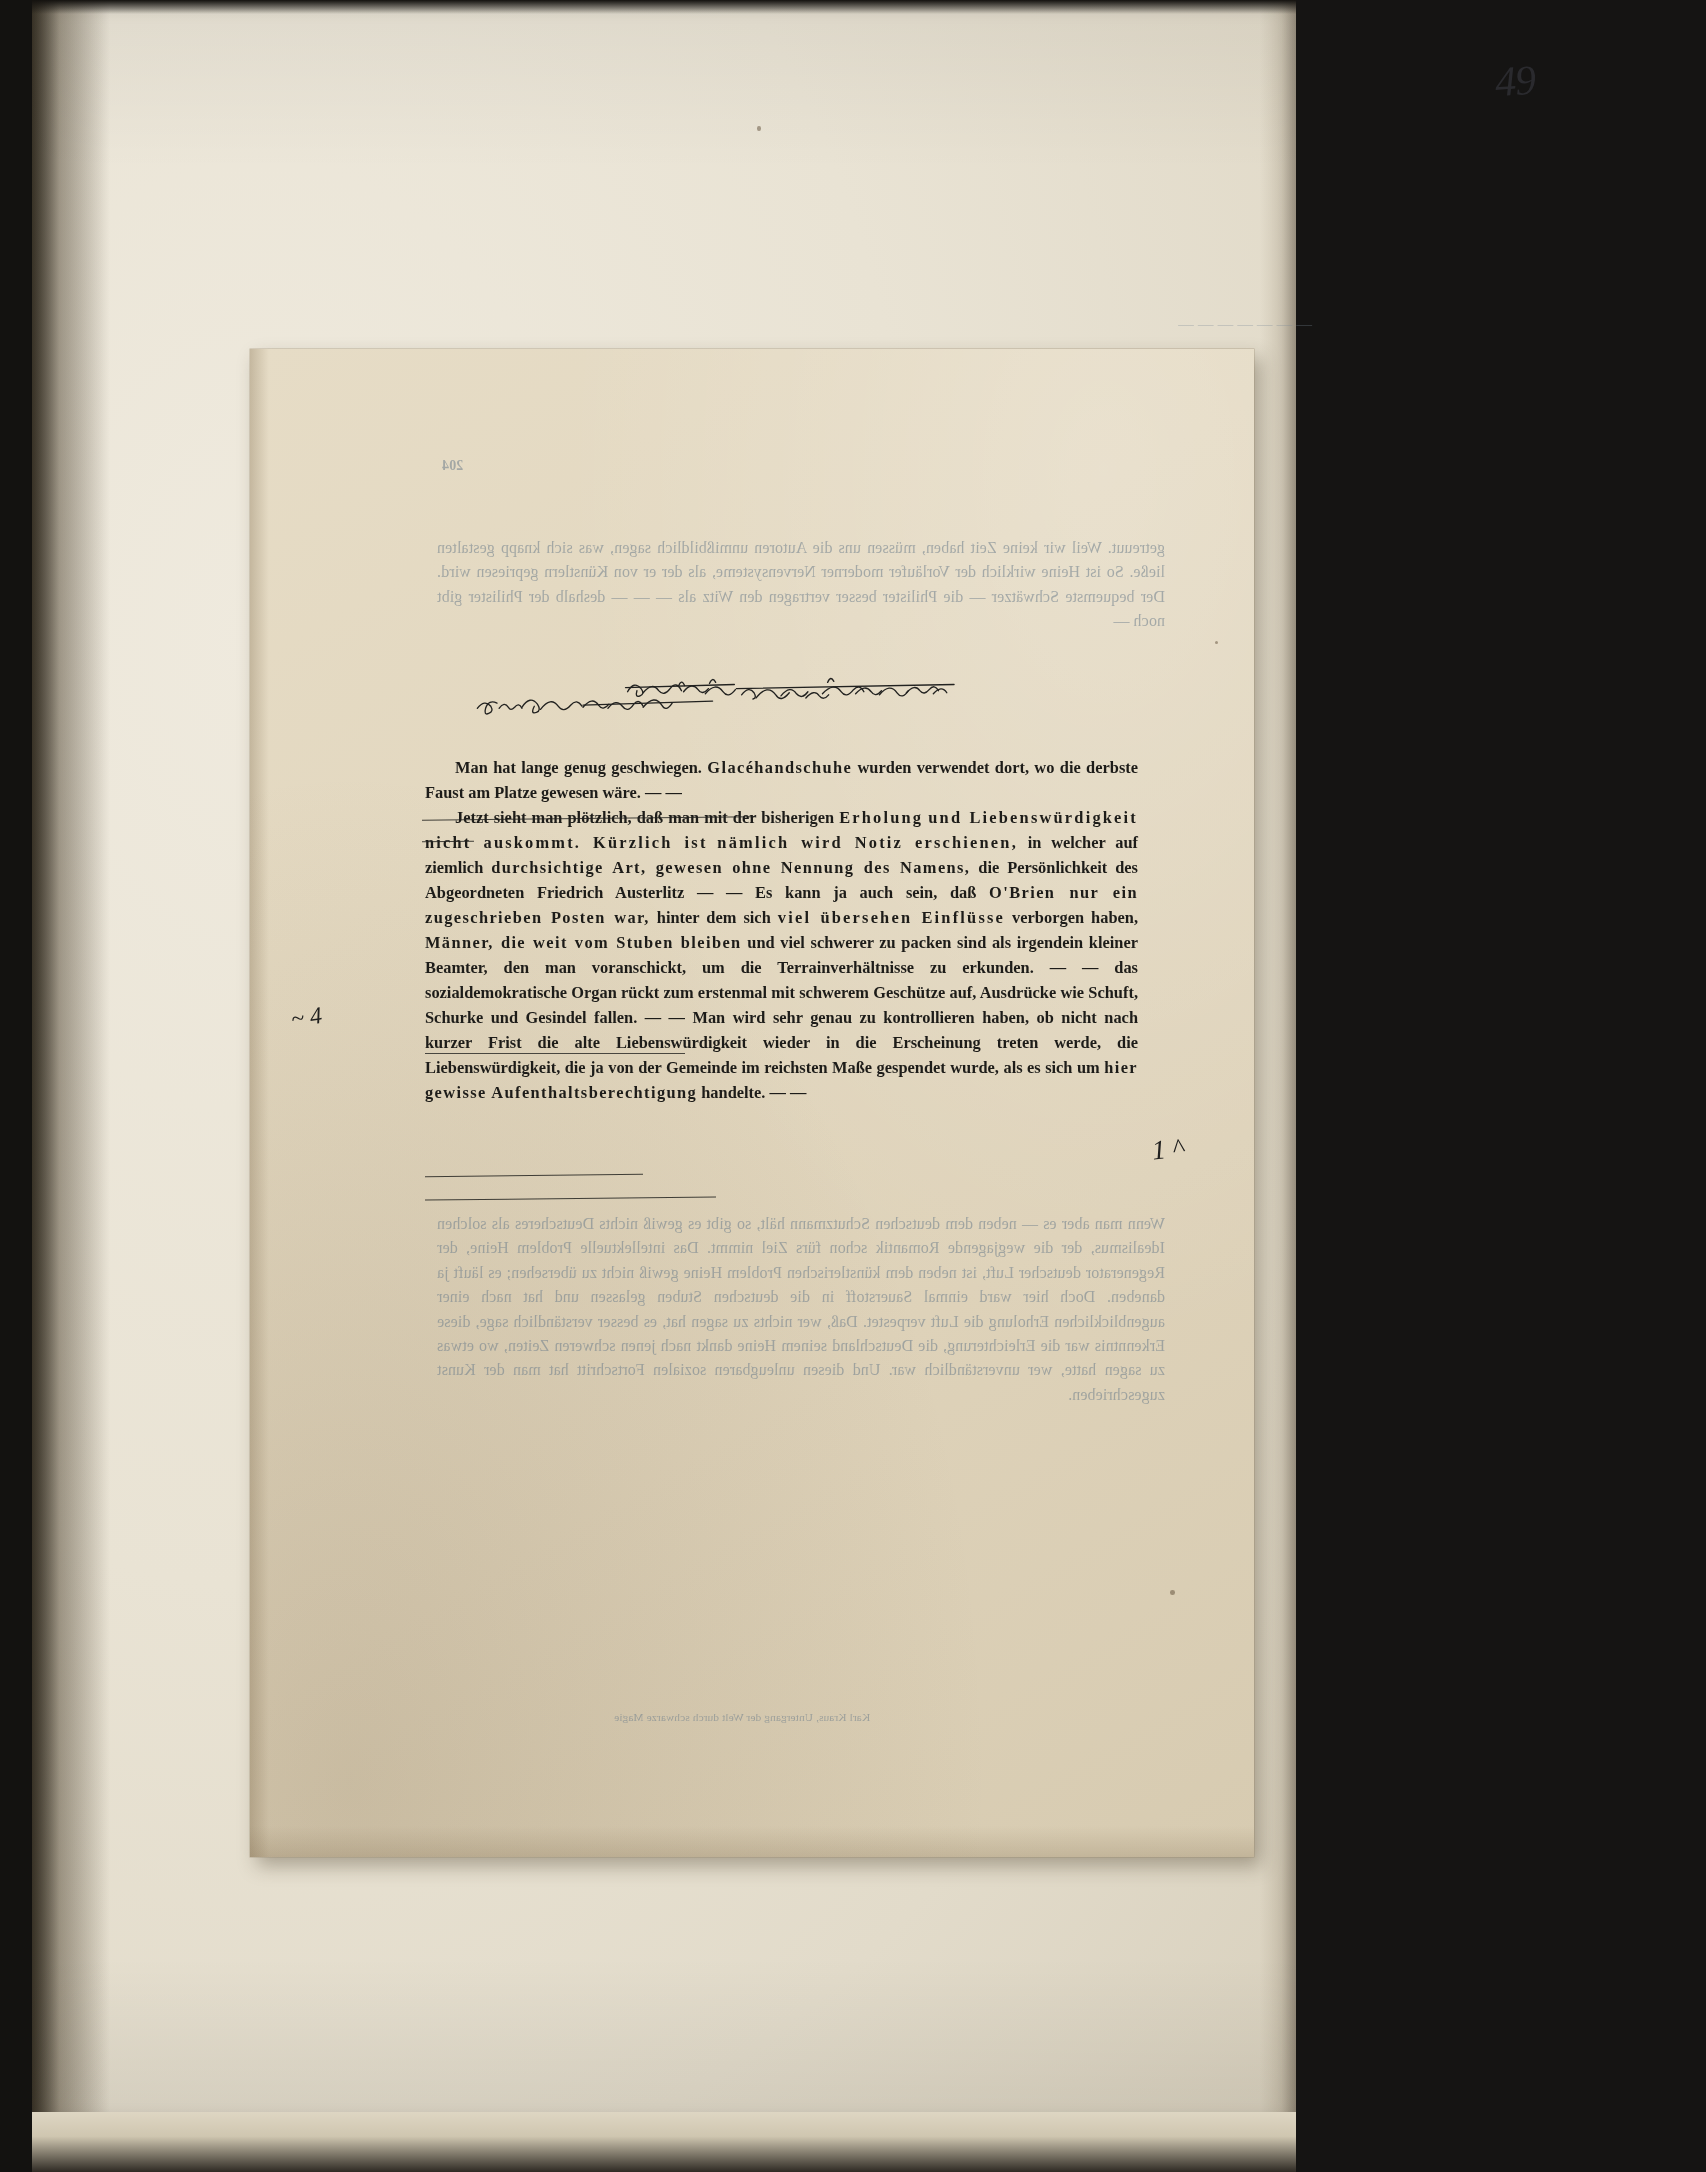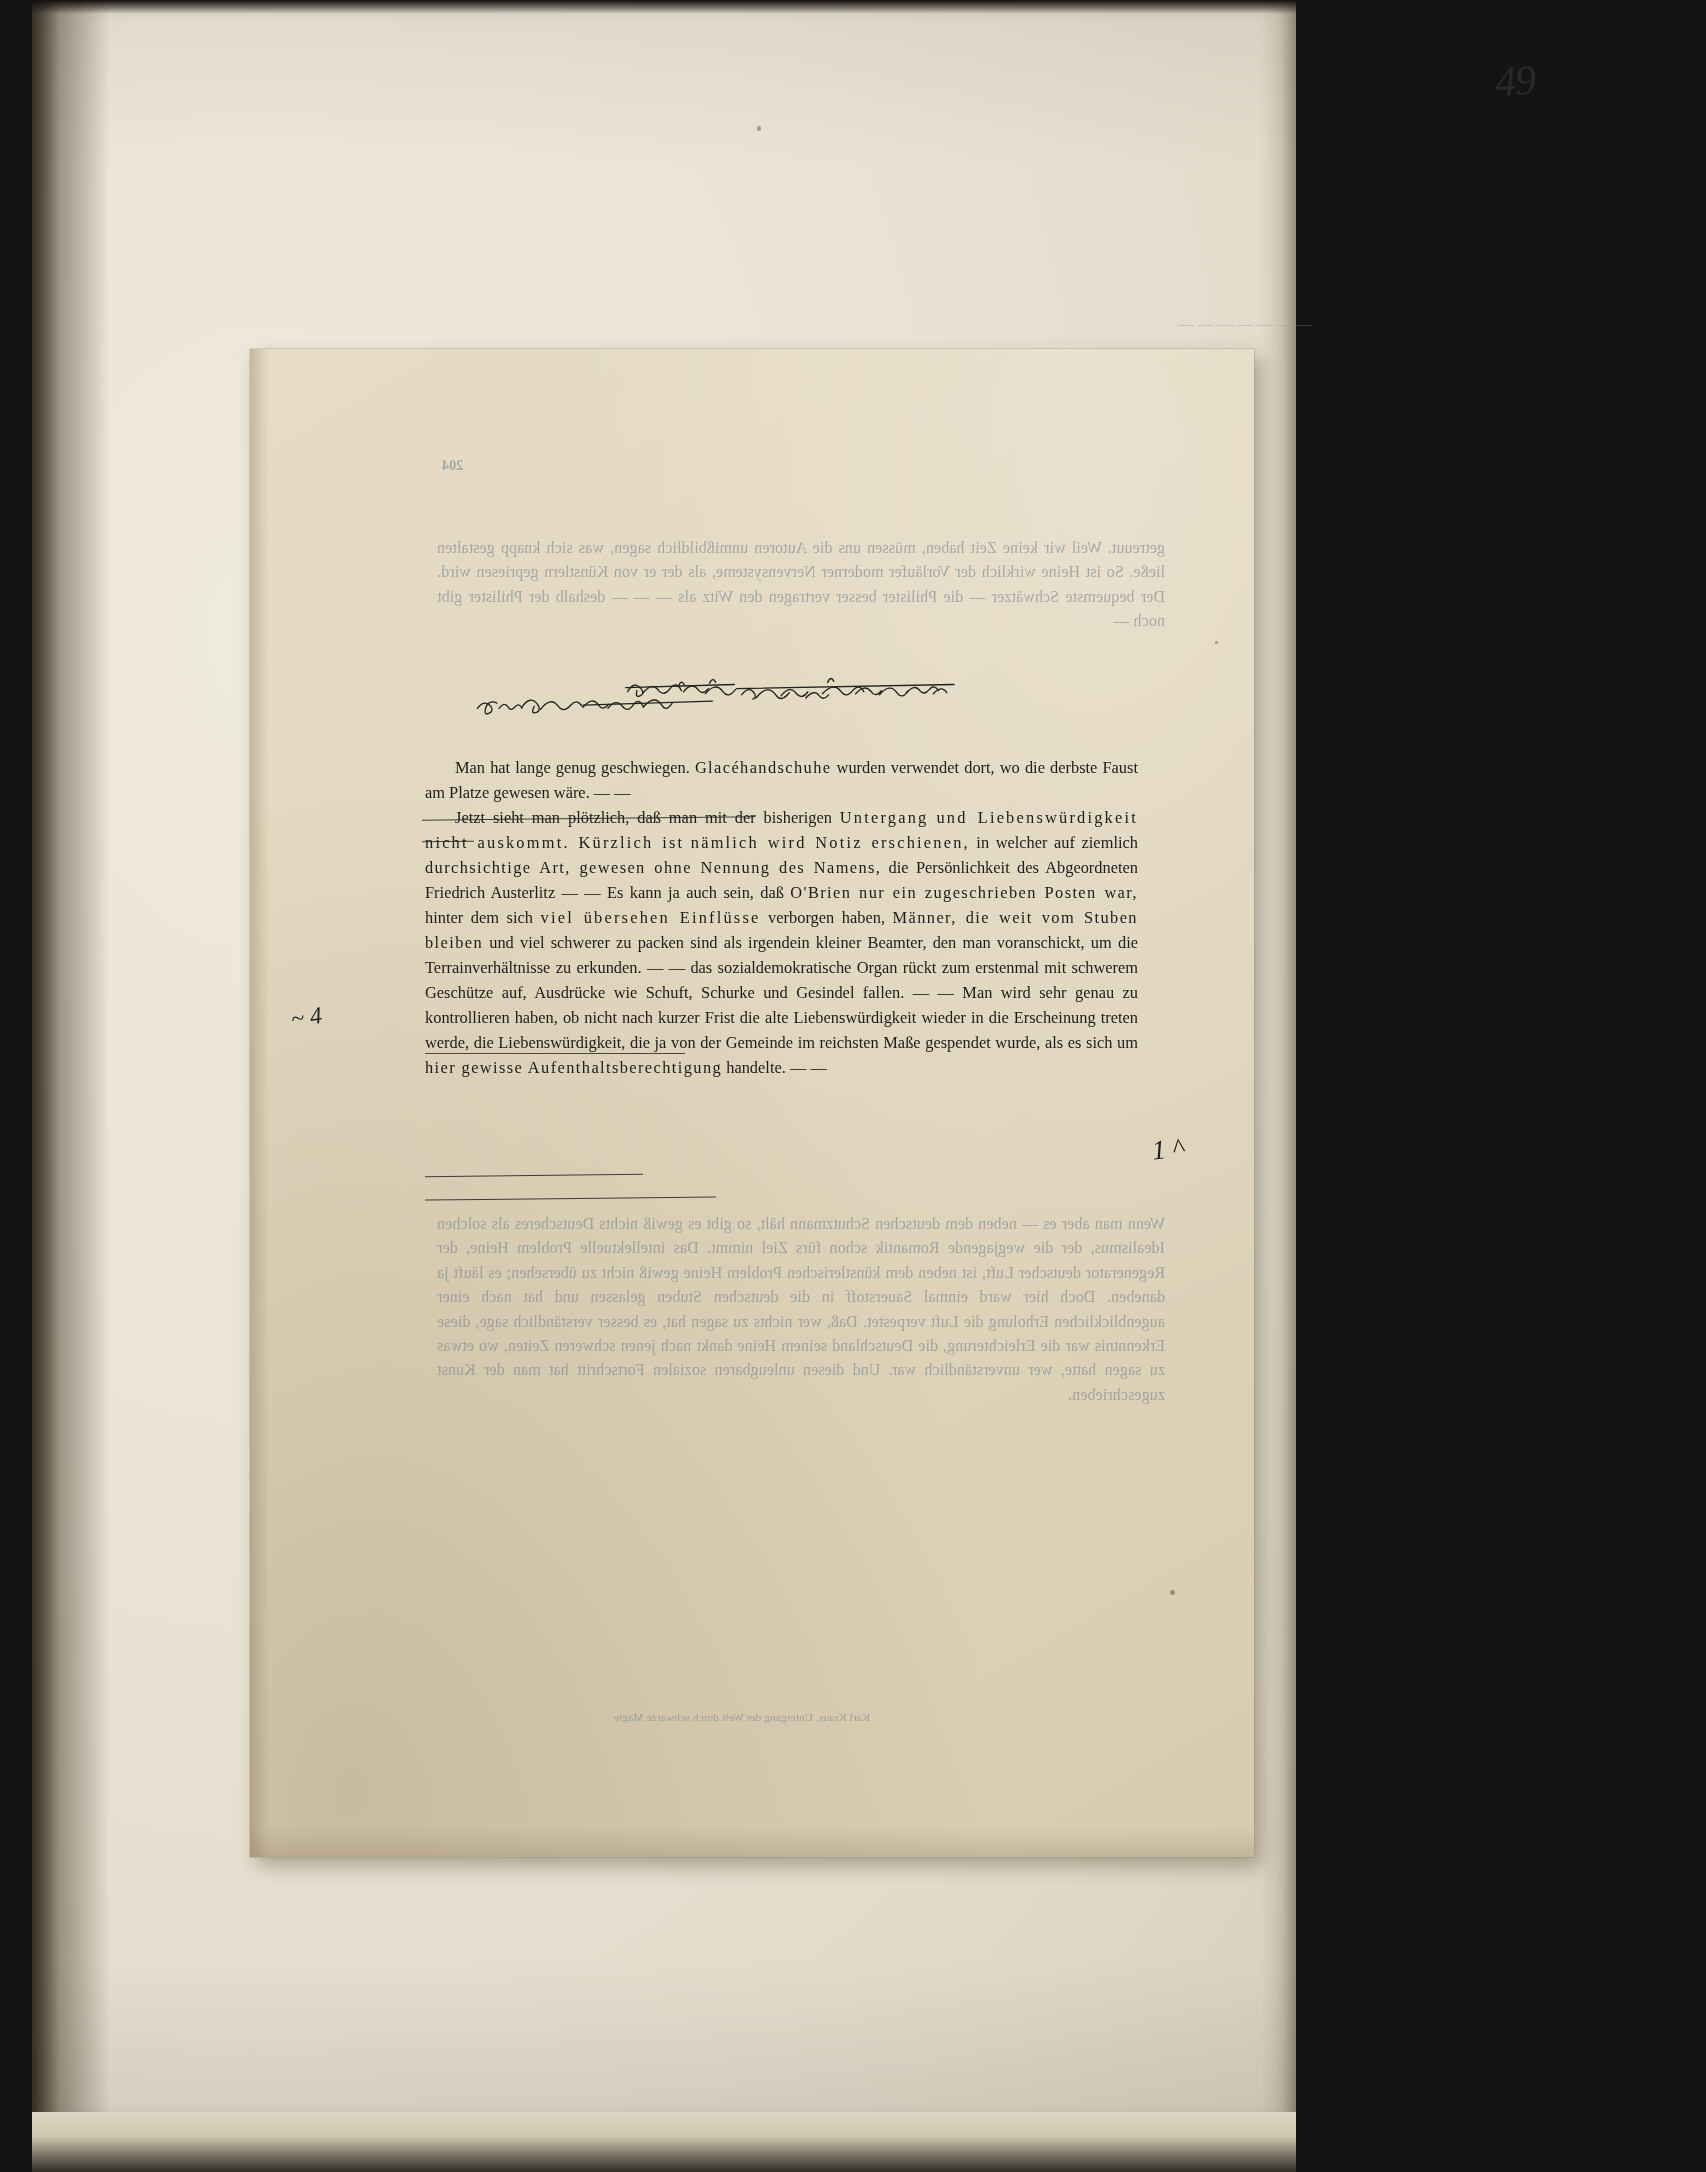--- a/index.html
+++ b/index.html
@@ -193,20 +193,21 @@
     width: 728px;
     color: #1d1c19;
     font-family: "Liberation Serif", serif;
     font-size: 16.4px;
     line-height: 25px;
     text-align: justify;
   }
   .clip-text p {
     margin: 0 15px 0 0;
     text-indent: 30px;
+    font-weight: bold;
   }
   .sp1 { letter-spacing: 1.4px; }
   .sp2 { letter-spacing: 2.2px; }
 
   
   .hand {
     position: absolute;
     color: #20201f;
     font-family: "Liberation Serif", serif;
     font-style: italic;
@@ -279,21 +280,21 @@
   <div class="bleed bleed-block-top">getreuut. Weil wir keine Zeit haben, müssen uns die Autoren unmißbildlich sagen, was sich knapp gestalten ließe. So ist Heine wirklich der Vorläufer moderner Nervensysteme, als der er von Künstlern gepriesen wird. Der bequemste Schwätzer — die Philister besser vertragen den Witz als — — — deshalb der Philister gibt noch —</div>
   <div class="bleed bleed-block-bottom">Wenn man aber es — neben dem deutschen Schutzmann hält, so gibt es gewiß nichts Deutscheres als solchen Idealismus, der die wegjagende Romantik schon fürs Ziel nimmt. Das intellektuelle Problem Heine, der Regenerator deutscher Luft, ist neben dem künstlerischen Problem Heine gewiß nicht zu übersehen; es läuft ja daneben. Doch hier ward einmal Sauerstoff in die deutschen Stuben gelassen und hat nach einer augenblicklichen Erholung die Luft verpestet. Daß, wer nichts zu sagen hat, es besser verständlich sage, diese Erkenntnis war die Erleichterung, die Deutschland seinem Heine dankt nach jenen schweren Zeiten, wo etwas zu sagen hatte, wer unverständlich war. Und diesen unleugbaren sozialen Fortschritt hat man der Kunst zugeschrieben.</div>
   <div class="bleed bleed-footer">Karl Kraus, Untergang der Welt durch schwarze Magie</div>
 
   <div class="clip-text">
     <p>
       Man hat lange genug geschwiegen. <span class="sp1">Glacéhandschuhe</span>
       wurden verwendet dort, wo die derbste Faust am Platze gewesen wäre. — —
     </p>
     <p>
-      Jetzt sieht man plötzlich, daß man mit der bisherigen <span class="sp2">Untergang</span>
+      Jetzt sieht man plötzlich, daß man mit der bisherigen <span class="sp2">Erholung</span>
       <span class="sp2">und Liebenswürdigkeit nicht auskommt. Kürzlich ist</span>
       <span class="sp2">nämlich wird Notiz erschienen,</span> in welcher auf ziemlich
       <span class="sp1">durchsichtige Art, gewesen ohne Nennung des Namens,</span>
       die Persönlichkeit des Abgeordneten Friedrich Austerlitz — — Es kann ja auch
       sein, daß <span class="sp1">O'Brien nur ein zugeschrieben Posten war,</span>
       hinter dem sich <span class="sp2">viel übersehen Einflüsse</span> verborgen haben,
       <span class="sp1">Männer, die weit vom Stuben bleiben</span>
       und viel schwerer zu packen sind als irgendein kleiner Beamter, den man
       voranschickt, um die Terrainverhältnisse zu erkunden. — — das
       sozialdemokratische Organ rückt zum erstenmal mit schwerem Geschütze auf,

